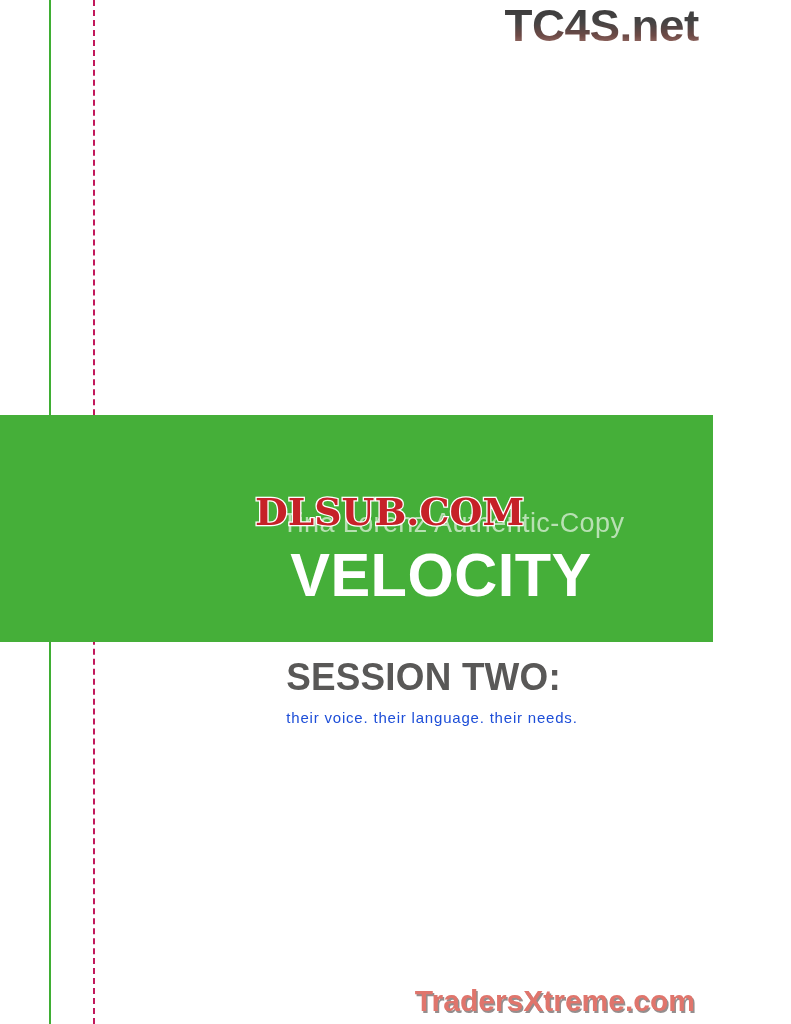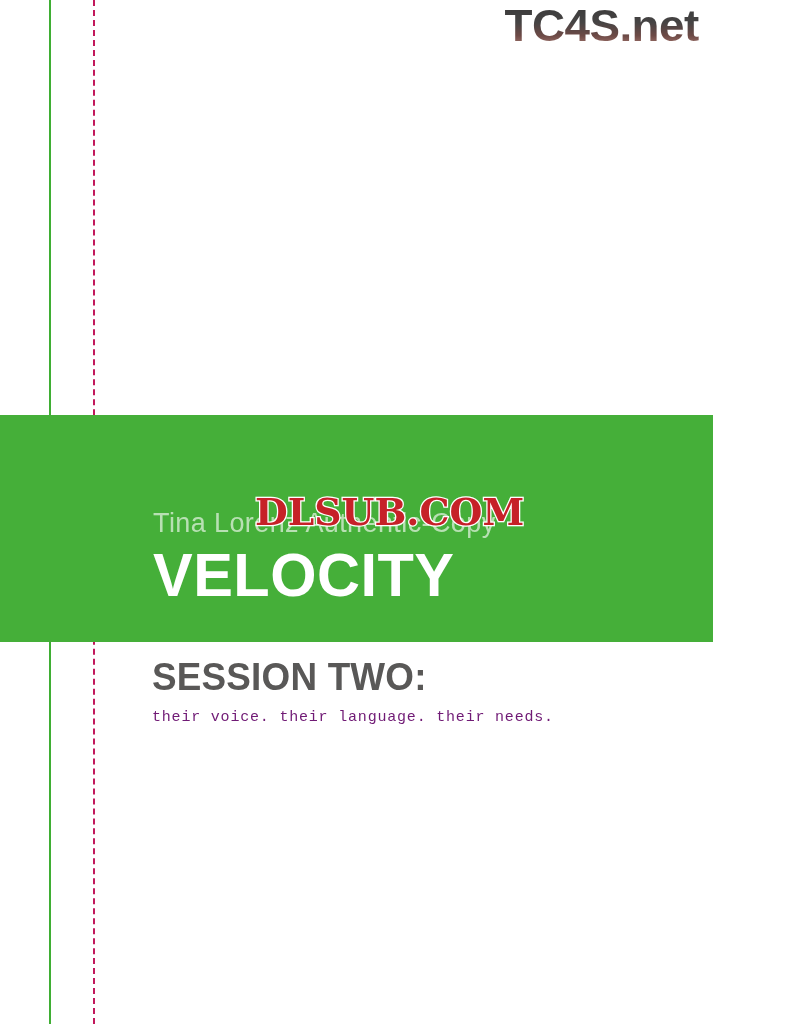--- a/index.html
+++ b/index.html
@@ -9,20 +9,21 @@
   }
   body {
     font-family: "Liberation Sans", sans-serif;
   }
   .page {
     position: relative;
     width: 713px;
     height: 1024px;
     background: #ffffff;
     overflow: hidden;
+    text-align: center;
   }
 
   
   .rule-green {
     position: absolute;
     left: 49px;
     top: 0;
     width: 2px;
     height: 1024px;
     background: #3FAE34;
@@ -120,24 +121,24 @@
     line-height: 42px;
     font-weight: bold;
     color: #595857;
     letter-spacing: 0.2px;
     transform: scaleX(0.97);
     transform-origin: left center;
     white-space: nowrap;
   }
   .session-sub {
     margin-top: 10px;
-    font-family: Liberation Mono, monospace;
+    font-family: Liberation Sans, sans-serif;
     font-size: 15px;
     line-height: 20px;
-    color: #701a75;
+    color: #1d4ed8;
     letter-spacing: 0.8px;
     white-space: nowrap;
   }
 
   
   .brand-bottom {
     position: absolute;
     right: 18px;
     bottom: 8px;
     font-family: "Liberation Sans", sans-serif;
@@ -168,14 +169,15 @@
     </div>
   </div>
 
   <div class="watermark-mid">DLSUB.COM</div>
 
   <div class="session-block">
     <div class="session-heading">SESSION TWO:</div>
     <div class="session-sub">their voice. their language. their needs.</div>
   </div>
 
+  <div class="brand-bottom">TradersXtreme.com</div>
 
 </div>
 
 </body></html>

